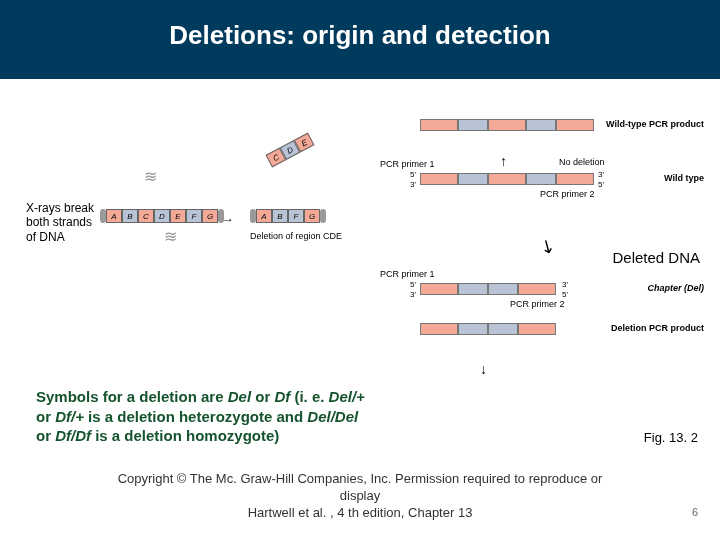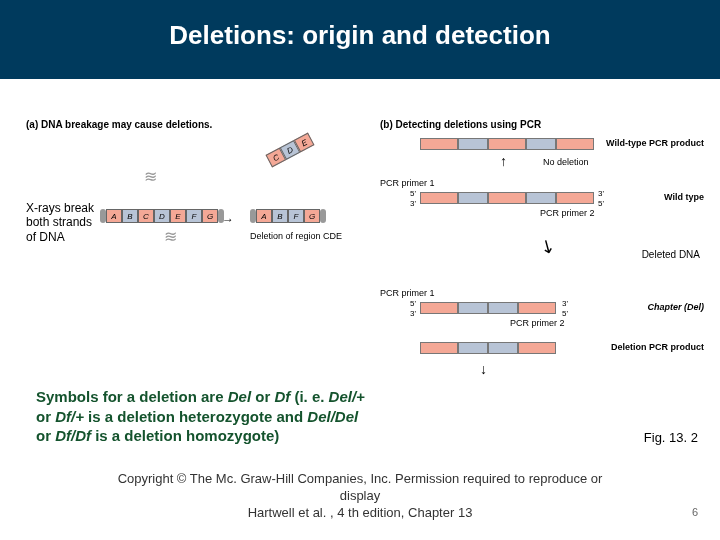--- a/index.html
+++ b/index.html
@@ -29,41 +29,40 @@
   
   .panel-b { position: absolute; left: 380px; top: 40px; width: 320px; }
   .pcr-row { position: relative; margin-bottom: 10px; height: 36px; }
   .bar { display: flex; align-items: center; }
   .barseg { height: 12px; border: 1px solid #777; }
   .bar-label-r { position: absolute; right: -4px; font-size: 9px; color: #000; font-weight: bold; }
   .primer-label { position: absolute; font-size: 9px; color: #000; }
   .end53 { font-size: 8px; color: #000; line-height: 1; }
   .no-del { font-size: 9px; color: #000; }
   .arrow-down { position: absolute; font-size: 14px; color: #000; }
-  .deleted-label { position: absolute; font-size: 10px; color: #000; }
+  .deleted-label { position: absolute; font-size: 15px; color: #000; }
   
   
   .symbols { position: absolute; left: 36px; top: 308px; width: 330px; font-size: 15px; font-weight: bold; color: #14532d; line-height: 1.3; }
   .ital { font-style: italic; }
   
   .figref { position: absolute; right: 22px; top: 430px; font-size: 13px; color: #000; }
   .copyright { position: absolute; left: 50%; transform: translateX(-50%); bottom: 18px; font-size: 13px; color: #333; text-align: center; width: 500px; line-height: 1.3; }
   .pagenum { position: absolute; right: 22px; bottom: 22px; font-size: 11px; color: #666; }
 </style>
 </head>
 <body>
 
 <div class="title-bar">
   <h1>Deletions: origin and detection</h1>
 </div>
 
 <div class="content">
 
   <div class="panel-a">
-    <div class="panel-label">(a)  DNA breakage may cause deletions.</div>
     <div class="xray-label" style="white-space:pre">X-rays break
 both strands
 of DNA</div>
 
     <div class="zigzag" style="left:118px; top:48px;">≋</div>
     <div class="zigzag" style="left:138px; top:108px;">≋</div>
 
     <div class="floating">
       <div class="seg pink">C</div>
       <div class="seg blue">D</div>
@@ -90,35 +89,34 @@
       <div class="seg blue">B</div>
       <div class="seg blue">F</div>
       <div class="seg pink">G</div>
       <div class="tel"></div>
     </div>
 
     <div class="del-label">Deletion of region CDE</div>
   </div>
 
   <div class="panel-b">
-    <div class="panel-label">(b)  Detecting deletions using PCR</div>
 
     <div class="pcr-row" style="height:20px;">
       <div class="bar" style="position:absolute; left:40px;">
         <div class="barseg" style="width:38px; background:#f4a896;"></div>
         <div class="barseg" style="width:30px; background:#b8c4d6;"></div>
         <div class="barseg" style="width:38px; background:#f4a896;"></div>
         <div class="barseg" style="width:30px; background:#b8c4d6;"></div>
         <div class="barseg" style="width:38px; background:#f4a896;"></div>
       </div>
       <div class="bar-label-r" style="top:0; right:-4px;">Wild-type PCR product</div>
     </div>
 
     <div class="arrow-down" style="left:120px; top:34px;">↑</div>
-    <div class="no-del" style="position:absolute; left:124px; top:38px;padding-left:39px;">No deletion</div>
+    <div class="no-del" style="position:absolute; left:140px; top:38px;padding-left:39px;">No deletion</div>
 
     <div class="pcr-row" style="margin-top:20px; height:44px;">
       <div class="primer-label" style="left:0; top:0;">PCR primer 1</div>
       <div class="end53" style="position:absolute; left:30px; top:12px;">5'</div>
       <div class="end53" style="position:absolute; left:30px; top:22px;">3'</div>
       <div class="bar" style="position:absolute; left:40px; top:14px;">
         <div class="barseg" style="width:38px; background:#f4a896;"></div>
         <div class="barseg" style="width:30px; background:#b8c4d6;"></div>
         <div class="barseg" style="width:38px; background:#f4a896;"></div>
         <div class="barseg" style="width:30px; background:#b8c4d6;"></div>

